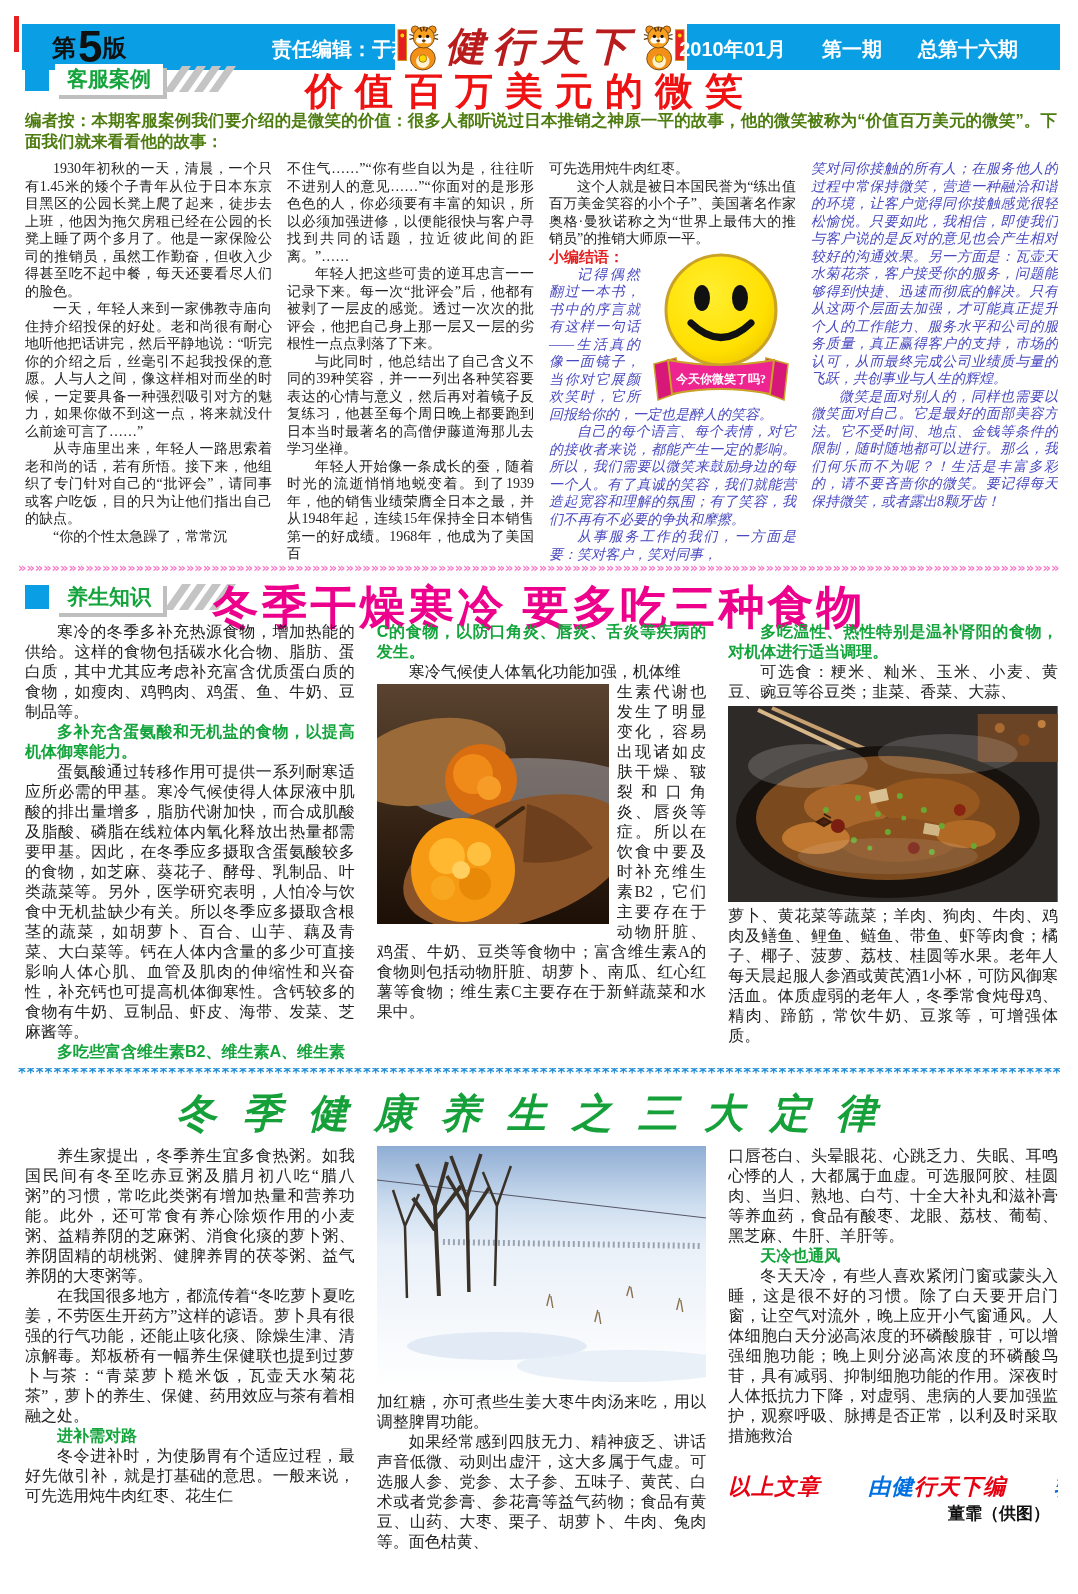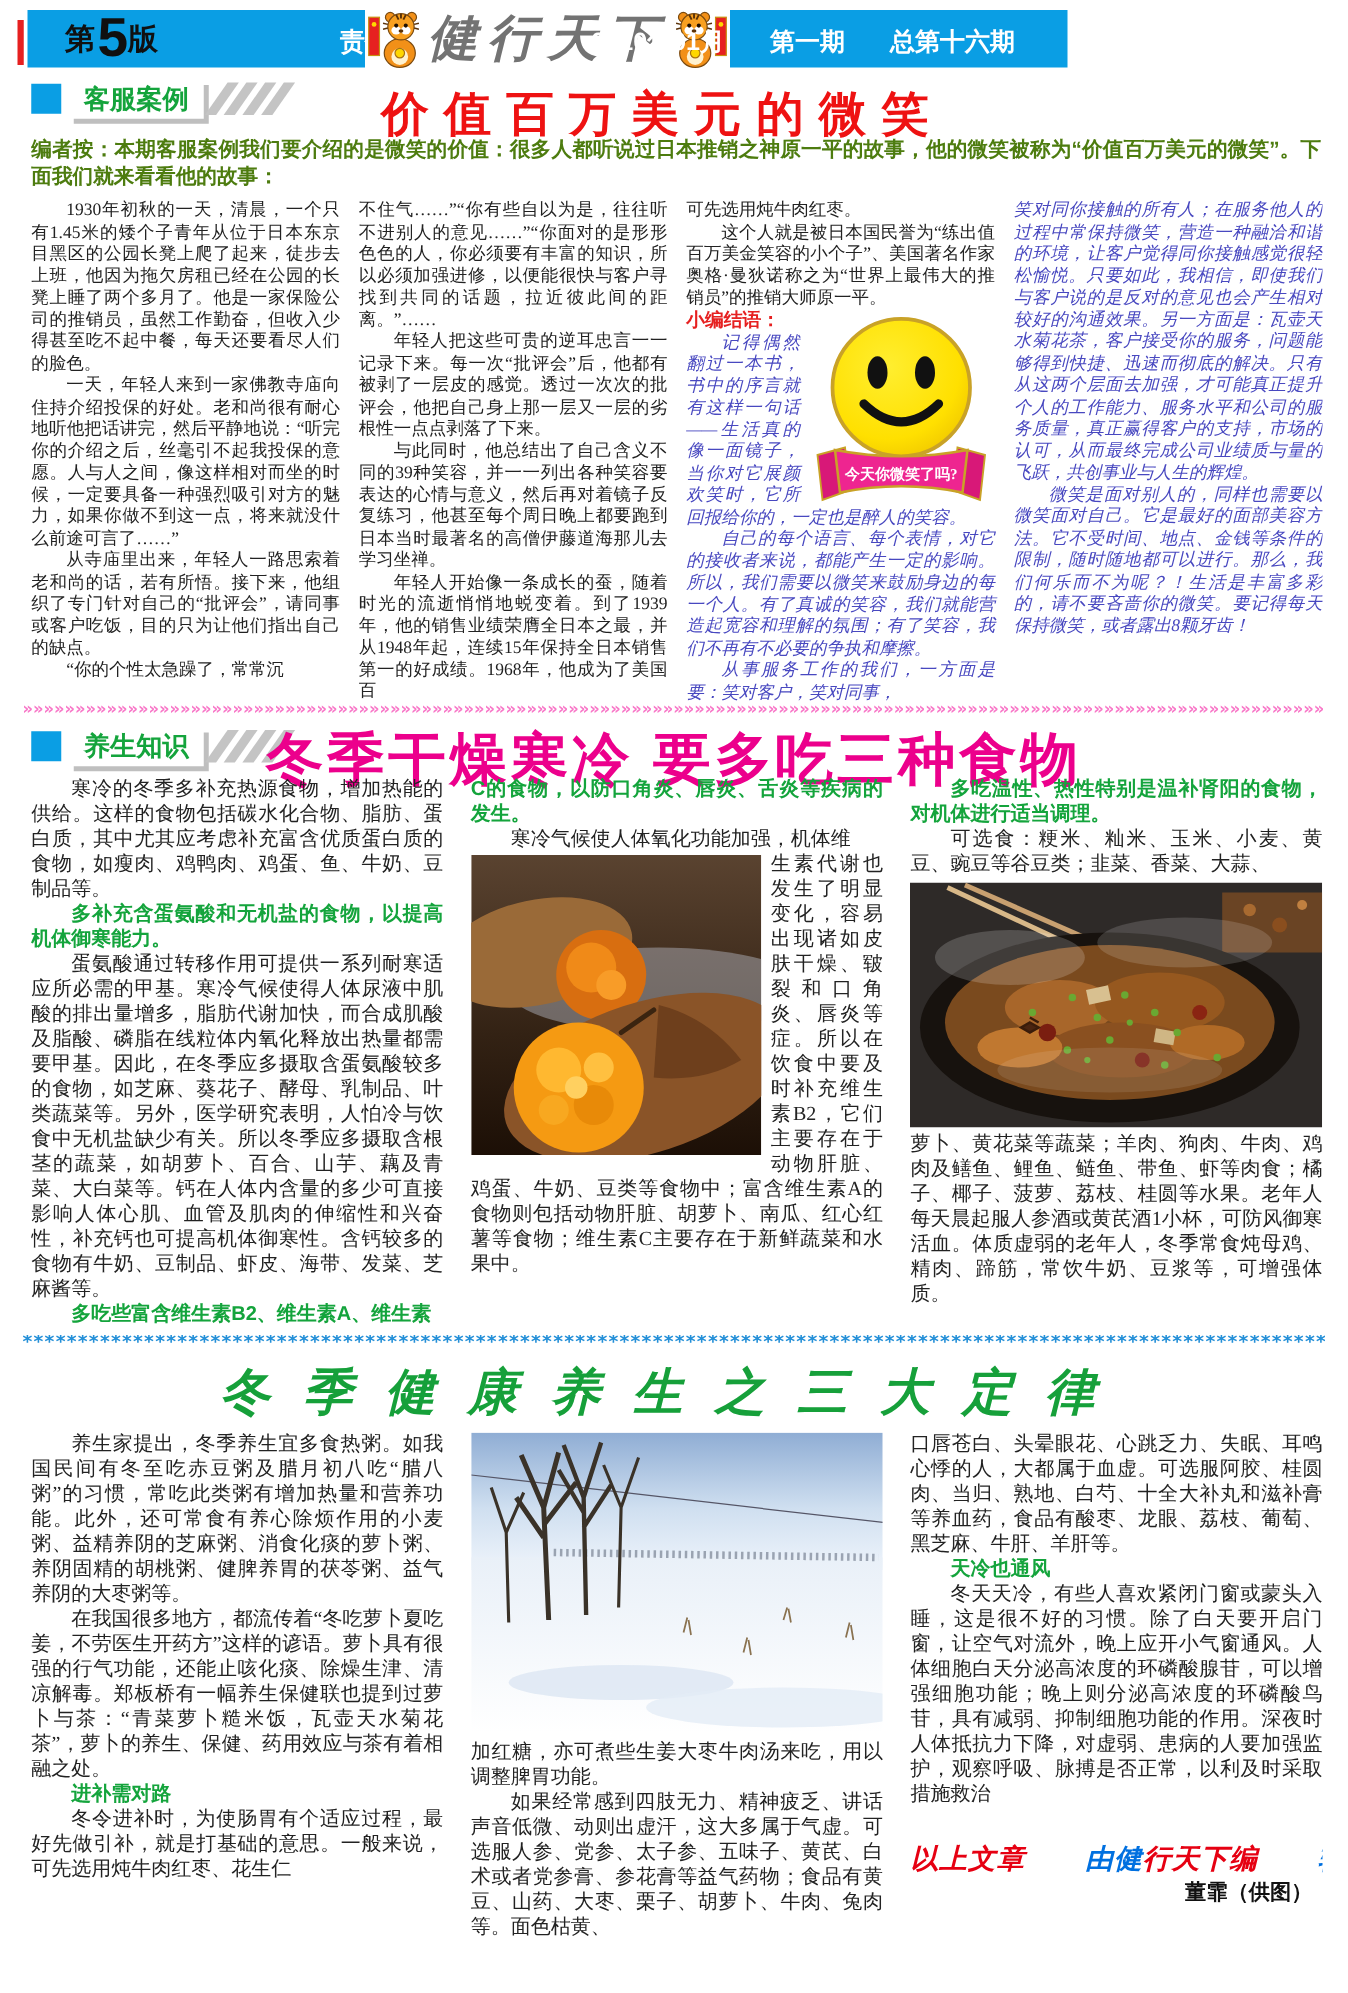--- a/index.html
+++ b/index.html
@@ -1,29 +1,29 @@
 <!DOCTYPE html>
 <html><head>
 <meta charset="utf-8">
 <style>
   html,body{margin:0;padding:0;background:#fff;}
   body{width:1078px;height:1594px;position:relative;overflow:hidden;
        font-family:"Liberation Serif",serif;color:#222;}
 
   
   .red-tick{position:absolute;left:14px;top:16px;width:5px;height:36px;background:#e62020;}
-  .topbar{position:absolute;left:22px;top:8px;width:832px;height:46px;background:#0a9ee4;}
+  .topbar{position:absolute;left:22px;top:24px;width:1038px;height:46px;background:#0a9ee4;}
   .page-no{position:absolute;left:30px;top:2px;color:#101010;font-family:"Liberation Sans",sans-serif;
            font-weight:bold;font-size:24px;line-height:42px;}
   .page-no .big{font-size:44px;vertical-align:-6px;letter-spacing:-2px;padding:0 2px;}
   .editor{position:absolute;left:250px;top:12px;color:#fff;font-family:"Liberation Sans",sans-serif;
           font-weight:bold;font-size:20px;}
   .masthead{position:absolute;left:50%;top:-4px;transform:translateX(-50%);height:54px;
             display:flex;align-items:center;background:#fff;padding:0 2px;}
-  .masthead-text{color:#737373;font-weight:900;font-style:italic;font-size:40px;
+  .masthead-text{color:#b91c1c;font-weight:900;font-style:italic;font-size:40px;
                  letter-spacing:8px;line-height:50px;padding:0 4px;white-space:nowrap;}
   .issue-group{position:absolute;right:42px;top:12px;display:flex;gap:36px;color:#fff;
                font-family:"Liberation Sans",sans-serif;font-weight:bold;font-size:20px;white-space:nowrap;}
   .tiger{width:44px;height:52px;flex:0 0 auto;}
   .tiger.flip{transform:scaleX(-1);}
 
   
   .sec-label{position:absolute;left:25px;display:flex;align-items:center;height:30px;}
   .blue-sq{width:24px;height:24px;background:#0a9ee4;margin-right:6px;}
   .label-box{background:#fff;color:#14a43c;font-family:"Liberation Sans",sans-serif;

